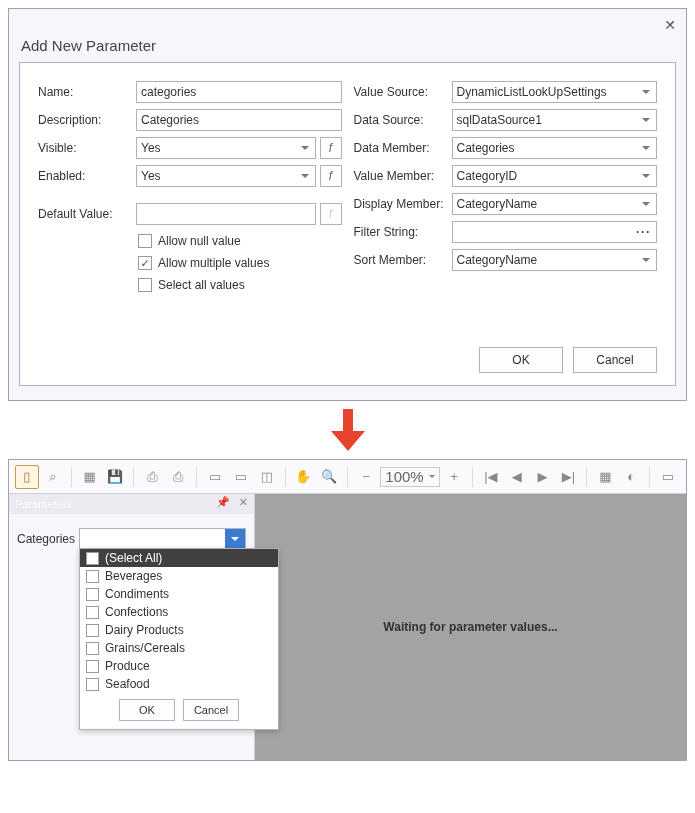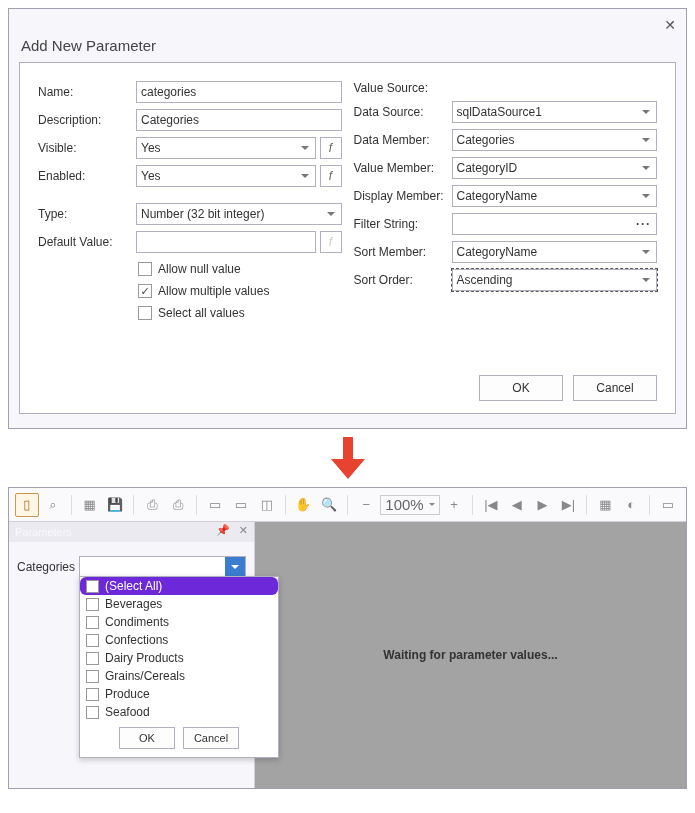--- a/index.html
+++ b/index.html
@@ -36,21 +36,21 @@
   .sidehdr { height:20px; background:#eaeaf0; color:#fafafc; font-size:11px; padding:0 6px; display:flex; align-items:center; position:relative; }
   .pin { position:absolute; right:24px; top:2px; color:#888; font-size:11px; }
   .sx { position:absolute; right:6px; top:2px; color:#888; font-size:11px; }
   .paramrow { display:flex; align-items:center; margin:14px 8px 0; }
   .plab { width:62px; }
   .pdd { flex:1; height:22px; border:1px solid #b0b0c0; background:#fff; position:relative; }
   .pddbtn { position:absolute; right:0; top:0; width:20px; height:100%; background:#3a7cd0; display:flex; align-items:center; justify-content:center; }
   .pddbtn::after { content:""; border:4px solid transparent; border-top-color:#fff; margin-top:3px; }
   .ddpanel { position:absolute; left:70px; top:54px; width:200px; background:#fff; border:1px solid #b0b0c0; box-shadow:0 2px 6px rgba(0,0,0,0.2); z-index:5; }
   .dditem { display:flex; align-items:center; height:18px; padding:0 6px; }
-  .dditem.sel { background:#6d28d9; color:#fff;border-radius:6px; }
+  .dditem.sel { background:#404040; color:#fff; }
   .dchk { width:13px; height:13px; border:1px solid #999; background:#fff; margin-right:6px; }
   .ddbtns { display:flex; justify-content:center; gap:8px; padding:6px 0 8px; border-top:0; }
   .ddbtn { width:56px; height:22px; border:1px solid #b0b0c0; background:#fdfdfe; display:flex; align-items:center; justify-content:center; font-size:11px; cursor:pointer; }
   .main { flex:1; display:flex; align-items:center; justify-content:center; background:#a3a3a3; }
   .wait { font-weight:bold; color:#333; font-size:12px; }
 </style>
 </head>
 <body>
 
 <div class="dialog">
@@ -81,26 +81,20 @@
           </div>
         <div class="row">
             <span class="lab">Enabled:</span>
             <div class="ctrl dd">
               <span>Yes</span>
             </div>
             <div class="fbtn">f</div>
           </div>
         <div style="height:10px"></div>
         <div class="row">
-            <span class="lab">Type:</span>
-            <div class="ctrl dd">
-              <span>Number (32 bit integer)</span>
-            </div>
-          </div>
-        <div class="row">
             <span class="lab">Default Value:</span>
             <div class="ctrl">
               <span></span>
             </div>
             <div class="fbtn dis">f</div>
           </div>
         <div class="chkrow">
             <div class="chk"></div>
             <span>Allow null value</span>
           </div>
@@ -110,20 +104,23 @@
           </div>
         <div class="chkrow">
             <div class="chk"></div>
             <span>Select all values</span>
           </div>
       </div>
 
       <div class="col">
         <div class="row">
             <span class="lab">Value Source:</span>
+            <div class="ctrl dd">
+              <span>DynamicListLookUpSettings</span>
+            </div>
           </div>
         <div class="row">
             <span class="lab">Data Source:</span>
             <div class="ctrl dd">
               <span>sqlDataSource1</span>
             </div>
           </div>
         <div class="row">
             <span class="lab">Data Member:</span>
             <div class="ctrl dd">
@@ -146,26 +143,20 @@
             <span class="lab">Filter String:</span>
             <div class="ctrl">
               <span></span>
               <span class="dots">···</span>
             </div>
           </div>
         <div class="row">
             <span class="lab">Sort Member:</span>
             <div class="ctrl dd">
               <span>CategoryName</span>
-            </div>
-          </div>
-        <div class="row">
-            <span class="lab">Sort Order:</span>
-            <div class="ctrl dd highlight">
-              <span>Ascending</span>
             </div>
           </div>
       </div>
     </div>
     <div class="btnrow">
       <div class="btn">OK</div>
       <div class="btn">Cancel</div>
     </div>
   </div>
 </div>

